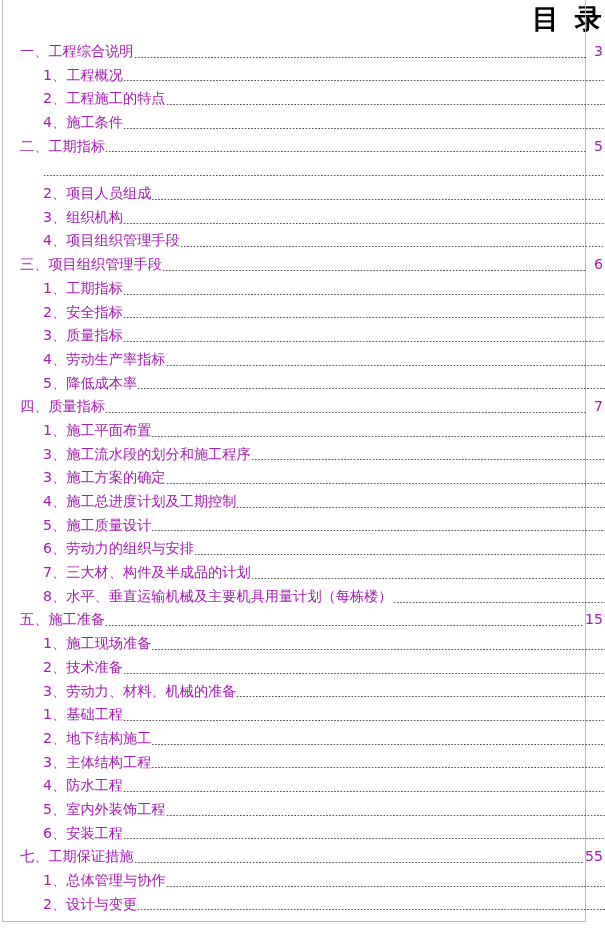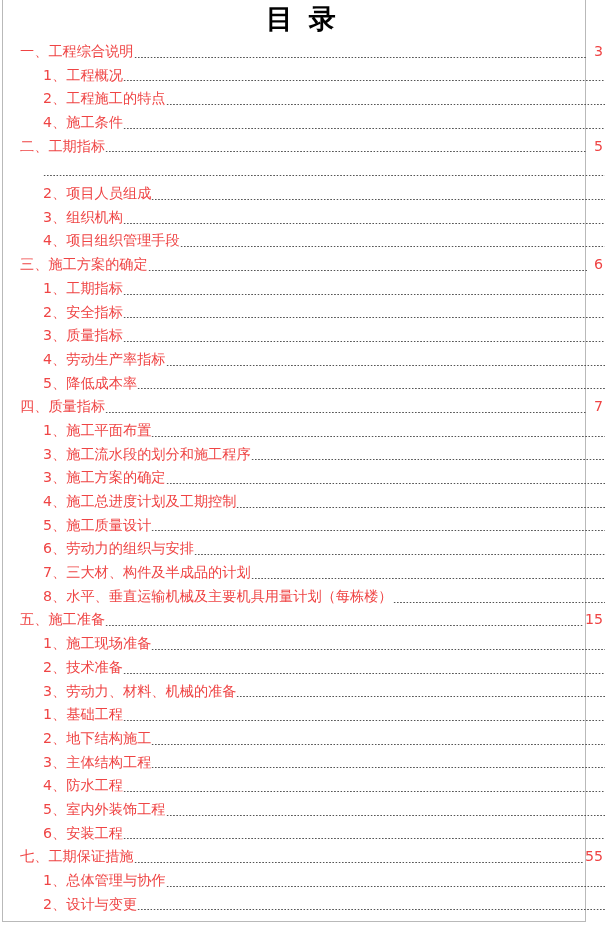--- a/index.html
+++ b/index.html
@@ -22,21 +22,21 @@
     left: 2px;
     top: -10px;
     width: 582px;
     height: 930px;
     border: 1px solid #b9b9b9;
     pointer-events: none;
   }
 
   
   .doc-title {
-    text-align: center;
+    text-align: right;
     font-family: "DejaVu Serif", "Liberation Serif", serif;
     font-weight: bold;
     font-size: 27px;
     line-height: 34px;
     letter-spacing: 0.12em;
     padding-top: 2px;
     margin: 0 0 4px 0;
     color: #000;
   }
 
@@ -47,21 +47,21 @@
     list-style: none;
   }
   .toc-entry {
     display: flex;
     align-items: flex-end;
     width: 100%;
     height: 23.7px;
     font-size: 14.2px;
     line-height: 23.7px;
     white-space: nowrap;
-    color: #ef4444;
+    color: #a21caf;
   }
   .toc-entry.level-1 {
     padding-left: 20px;
   }
   .toc-entry.level-2 {
     padding-left: 43px;
   }
   .toc-label {
     flex: 0 0 auto;
     font-size: 14.2px;
@@ -131,21 +131,21 @@
     </div>
     <div class="toc-entry level-2">
       <span class="toc-label">3、组织机构</span>
       <span class="toc-leader"></span>
     </div>
     <div class="toc-entry level-2">
       <span class="toc-label">4、项目组织管理手段</span>
       <span class="toc-leader"></span>
     </div>
     <div class="toc-entry level-1">
-      <span class="toc-label">三、施工方案的确定</span>
+      <span class="toc-label">三、项目组织管理手段</span>
       <span class="toc-leader"></span>
       <span class="toc-page">6</span>
     </div>
     <div class="toc-entry level-2">
       <span class="toc-label">1、工期指标</span>
       <span class="toc-leader"></span>
     </div>
     <div class="toc-entry level-2">
       <span class="toc-label">2、安全指标</span>
       <span class="toc-leader"></span>

